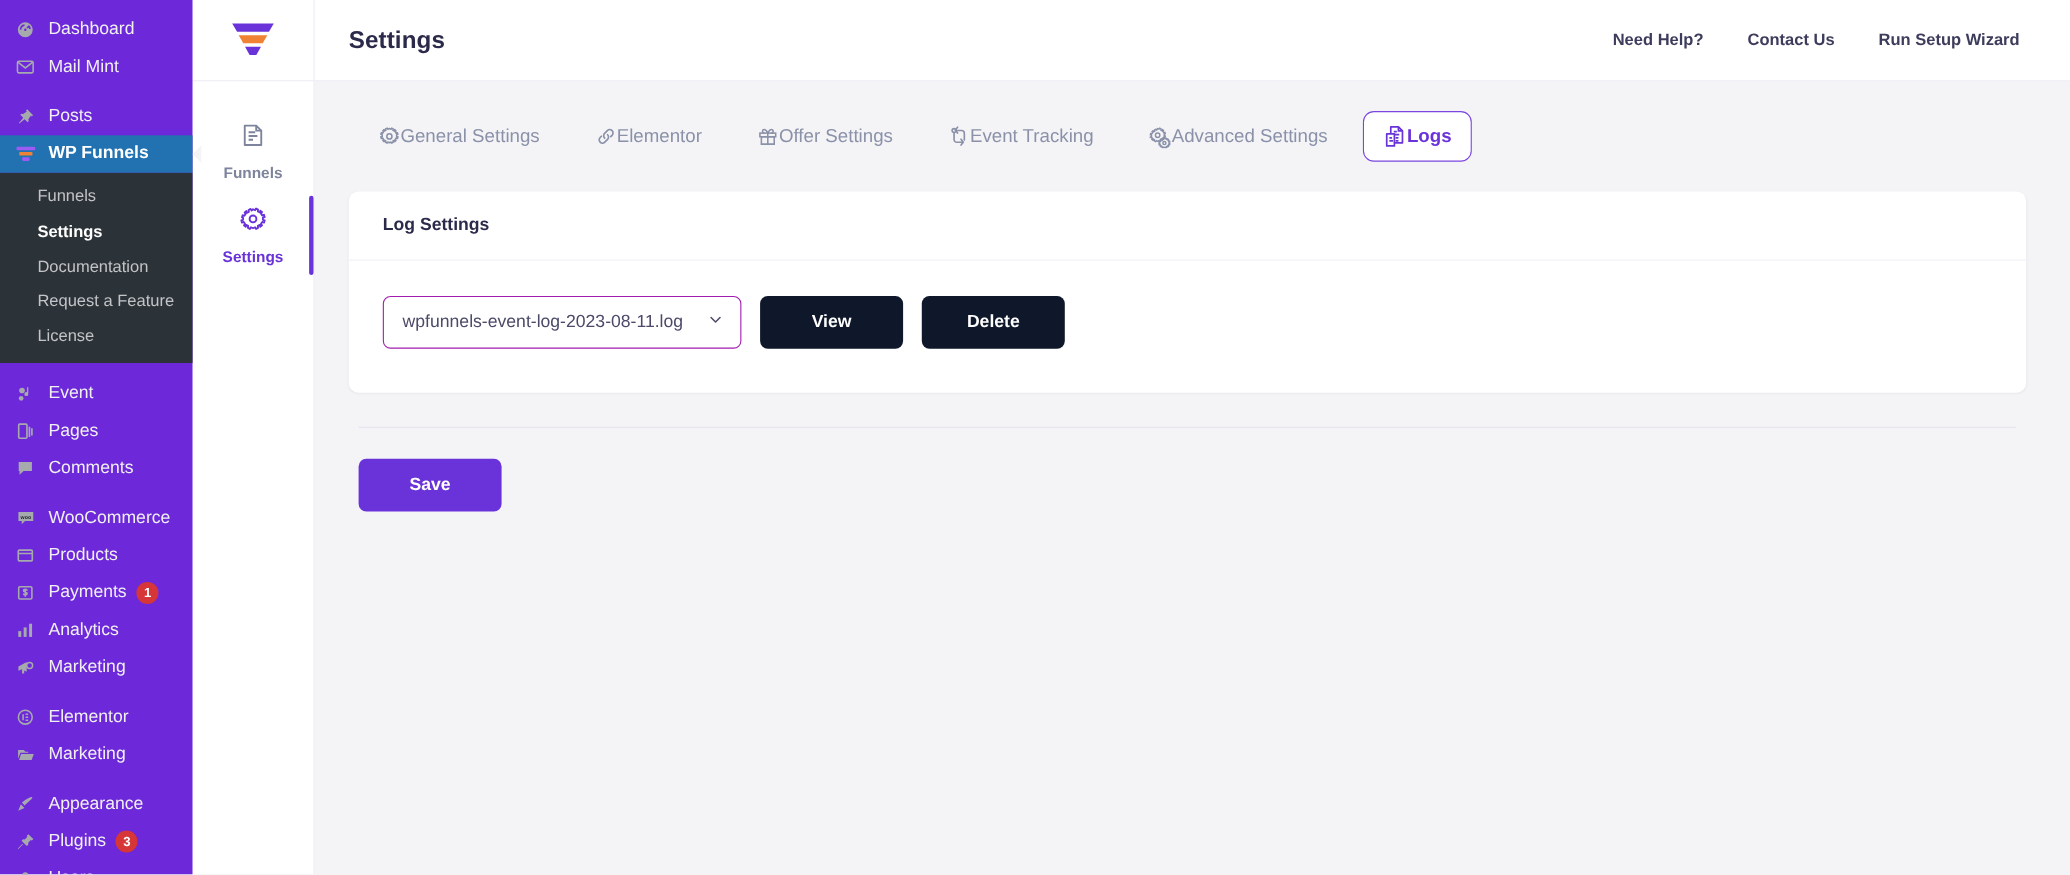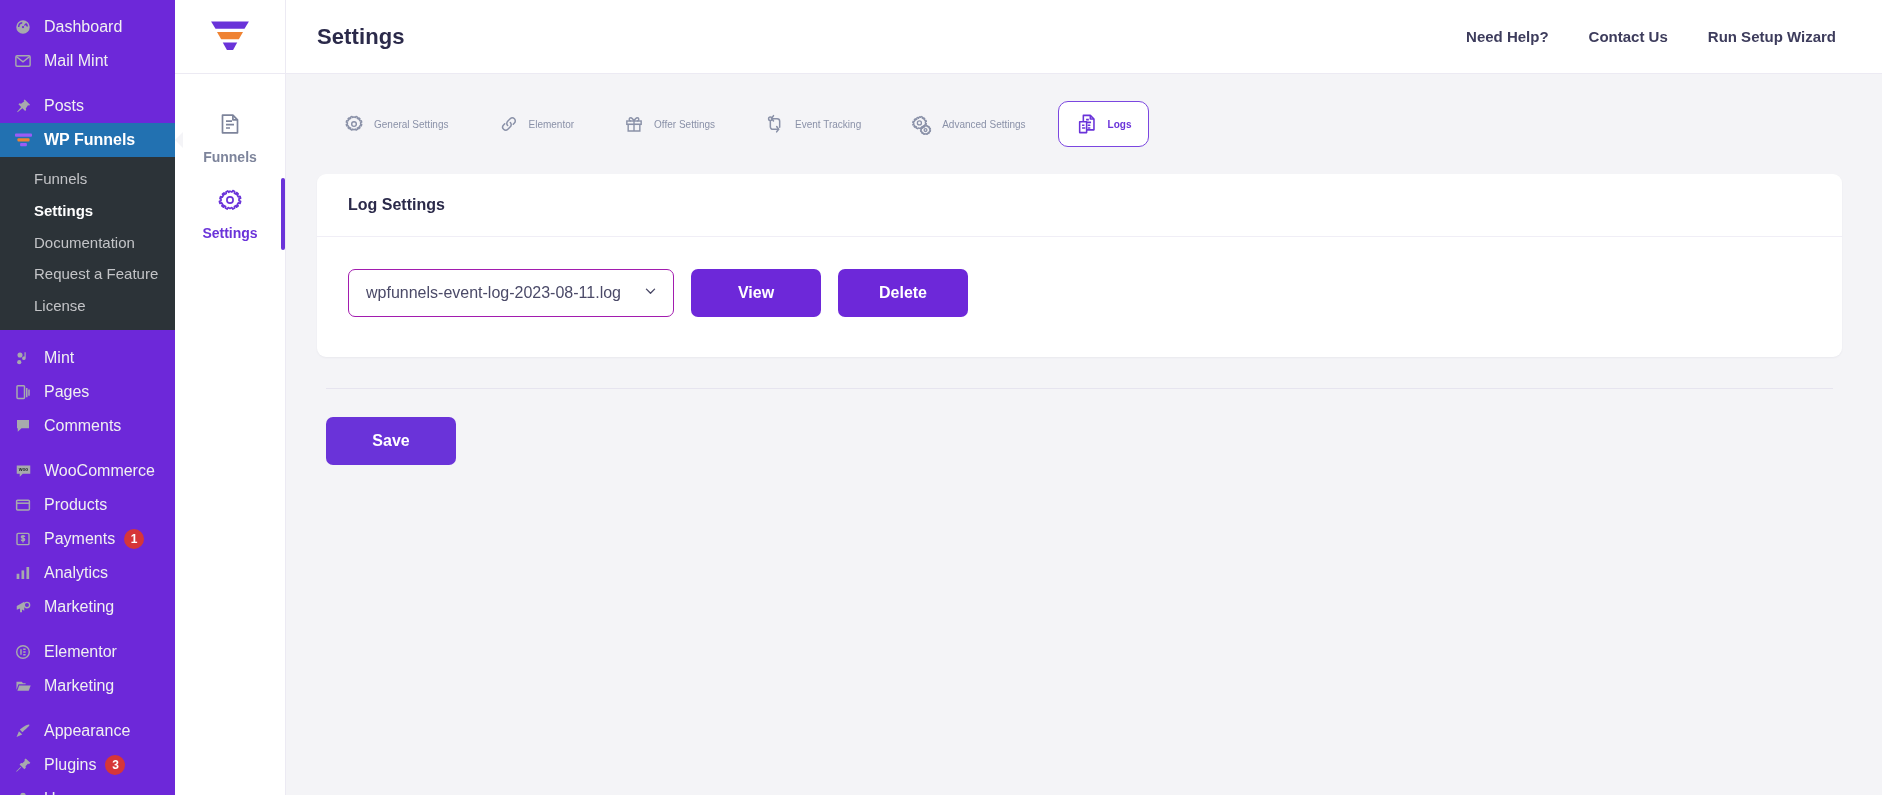--- a/index.html
+++ b/index.html
@@ -105,23 +105,23 @@
   }
 
   .content { flex: 1; min-width: 0; padding: 0 40px 0 31px; }
 
   
   .tabs {
     display: flex; align-items: center; height: 100px;
     gap: 0; padding-left: 9px;
   }
   .tab {
-    display: flex; align-items: center; gap: 10px;
+    display: flex; align-items: center; 
     padding: 11px 17px; border-radius: 10px;
-    font-size: 10px; color: #8a91a8; cursor: pointer;
+    font-size: 17px; color: #8a91a8; cursor: pointer;
     border: 1.6px solid transparent; white-space: nowrap;
   }
   .tab + .tab { margin-left: 14px; }
   .tab.active {
     color: #6a33d9; border-color: #7b46e0; background: #fff;
     font-weight: 600;
   }
   .tab .tico { display: flex; align-items: center; }
 
   
@@ -143,21 +143,21 @@
     padding: 0 42px 0 17px; display: flex; align-items: center;
     cursor: pointer;
   }
   .select-caret {
     position: absolute; right: 16px; top: 50%; transform: translateY(-50%);
     pointer-events: none; color: #4b4a68;
   }
   .btn {
     height: 48px; min-width: 130px; padding: 0 26px;
     border: none; border-radius: 7px;
-    background: #6d28d9; color: #fff;
+    background: #0f172a; color: #fff;
     font-size: 16px; font-weight: 700; cursor: pointer;
     font-family: "Liberation Sans", sans-serif;
   }
 
   .divider { height: 1px; background: #e6e4ef; margin: 31px 9px 0 9px; }
 
   .footer-row { display: flex; padding: 28px 9px 0 9px; }
   .btn-save {
     height: 48px; width: 130px; border: none; border-radius: 7px;
     background: #6a33d9; color: #fff; font-size: 16px; font-weight: 700;
@@ -221,21 +221,21 @@
     <div class="wp-gap"></div>
 
     <div class="wp-item">
       <span class="wp-ico">
         <svg width="18" height="18" viewBox="0 0 24 24" fill="currentColor">
             <circle cx="8" cy="8" r="3.4"></circle>
             <path d="M14 4.2h1.6v8.2a2.4 2.4 0 1 1-1.6-2.26V4.2z"></path>
             <circle cx="7" cy="17.5" r="2.8"></circle>
           </svg>
       </span>
-      <span class="wp-lbl">Mint</span>
+      <span class="wp-lbl">Event</span>
     </div>
     <div class="wp-item">
       <span class="wp-ico">
         <svg width="18" height="18" viewBox="0 0 24 24" fill="none" stroke="currentColor" stroke-width="2">
             <rect x="4" y="3.5" width="10" height="17" rx="1.2"></rect>
             <path d="M17 6.5v12.4"></path>
             <path d="M20 8.5v8.6"></path>
           </svg>
       </span>
       <span class="wp-lbl">Pages</span>

